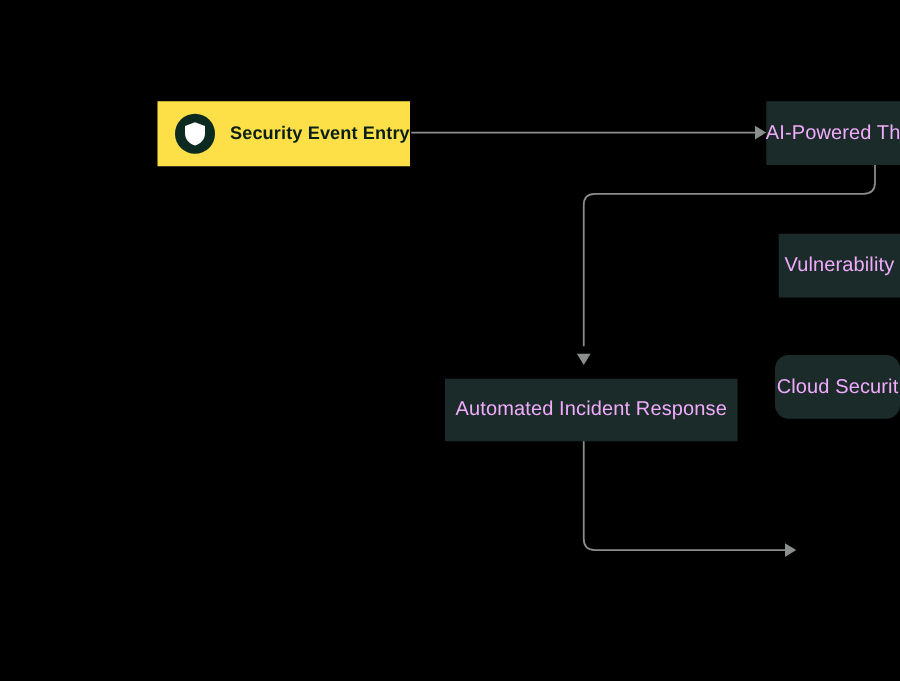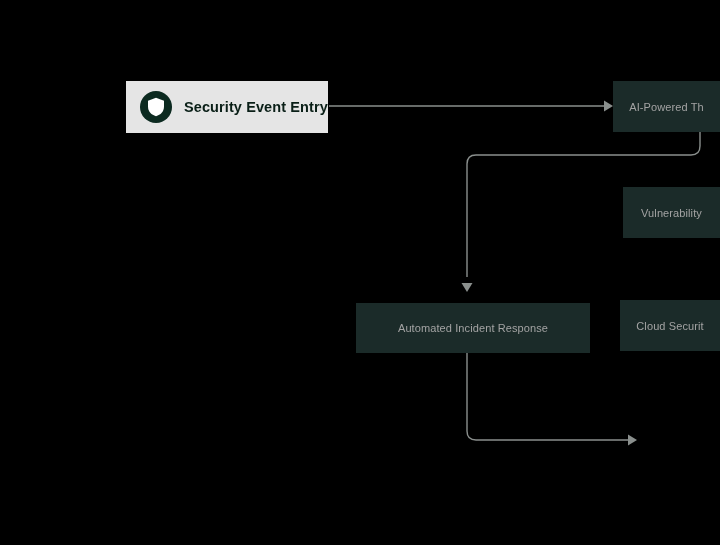--- a/index.html
+++ b/index.html
@@ -32,29 +32,29 @@
   }
   .node {
     position: absolute;
     box-sizing: border-box;
     display: flex;
     align-items: center;
     white-space: nowrap;
   }
   .node-process {
     background: #1b2b29;
-    color: #a3a3a3;
-    font-size: 11px;
+    color: #f0abfc;
+    font-size: 16px;
     font-weight: 400;
     letter-spacing: 0.1px;
     justify-content: center;
     padding: 16px 18px;
   }
   .node-entry {
-    background: #e5e5e5;
+    background: #fde047;
     color: #0a1f17;
     font-size: 14.5px;
     font-weight: 700;
     letter-spacing: 0.1px;
     justify-content: flex-start;
     padding: 0 14px;
   }
   .entry-icon {
     width: 32px;
     height: 32px;
@@ -101,18 +101,18 @@
   </div>
 
   <div class="node node-process" style="left: 623px; top: 187px; width: 97px; height: 51px; text-align: center;">
     <span class="node-label">Vulnerability</span>
   </div>
 
   <div class="node node-process" style="left: 356px; top: 303px; width: 234px; height: 50px;">
     <span class="node-label">Automated Incident Response</span>
   </div>
 
-  <div class="node node-process" style="left: 620px; top: 300px; width: 100px; height: 51px;">
+  <div class="node node-process" style="left: 620px; top: 284px; width: 100px; height: 51px; border-radius: 11px;">
     <span class="node-label">Cloud Securit</span>
   </div>
 
 
 </div>
 
 </body></html>

